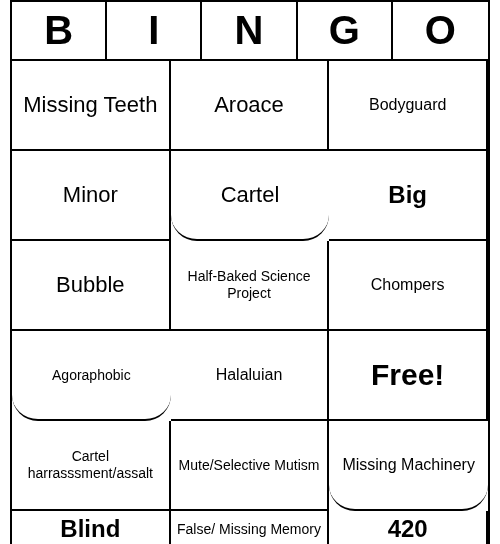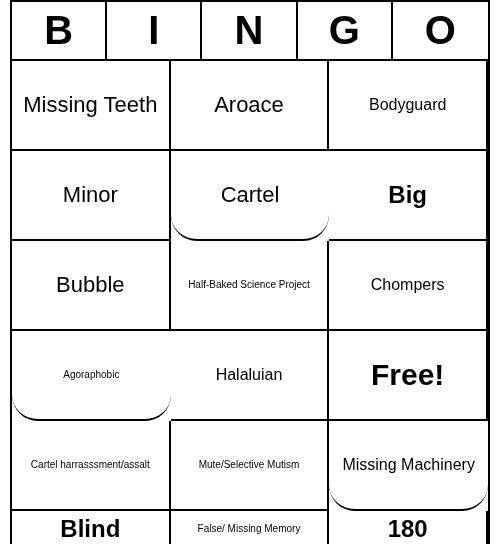--- a/index.html
+++ b/index.html
@@ -84,21 +84,21 @@
     .cell-text.huge {
       font-size: 24px;
       font-weight: bold;
     }
 
     .cell-text.medium {
       font-size: 16px;
     }
 
     .cell-text.small {
-      font-size: 10px;
+      font-size: 14px;
       text-align: center;
     }
   </style>
 </head>
 <body>
 
 <div class="bingo-card">
   <div class="bingo-header">
   <div class="bingo-header-cell">B</div>
       <div class="bingo-header-cell">I</div>
@@ -152,21 +152,21 @@
       <div class="bingo-cell">
         <span class="cell-text medium">Missing Machinery</span>
       </div>
       <div class="bingo-cell">
         <span class="cell-text huge">Blind</span>
       </div>
       <div class="bingo-cell">
         <span class="cell-text small">False/ Missing Memory</span>
       </div>
       <div class="bingo-cell">
-        <span class="cell-text huge">180</span>
+        <span class="cell-text huge">420</span>
       </div>
       <div class="bingo-cell">
         <span class="cell-text huge">69</span>
       </div>
       <div class="bingo-cell">
         <span class="cell-text xlarge">OCD</span>
       </div>
       <div class="bingo-cell">
         <span class="cell-text huge">Bald</span>
       </div>

